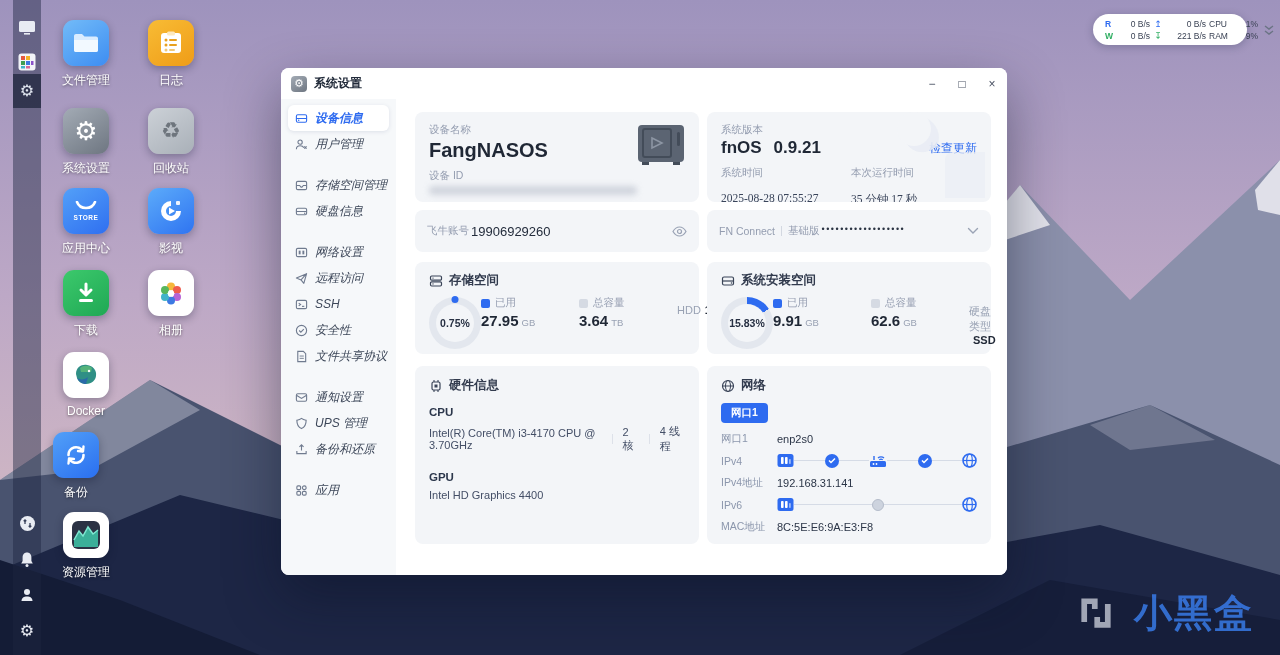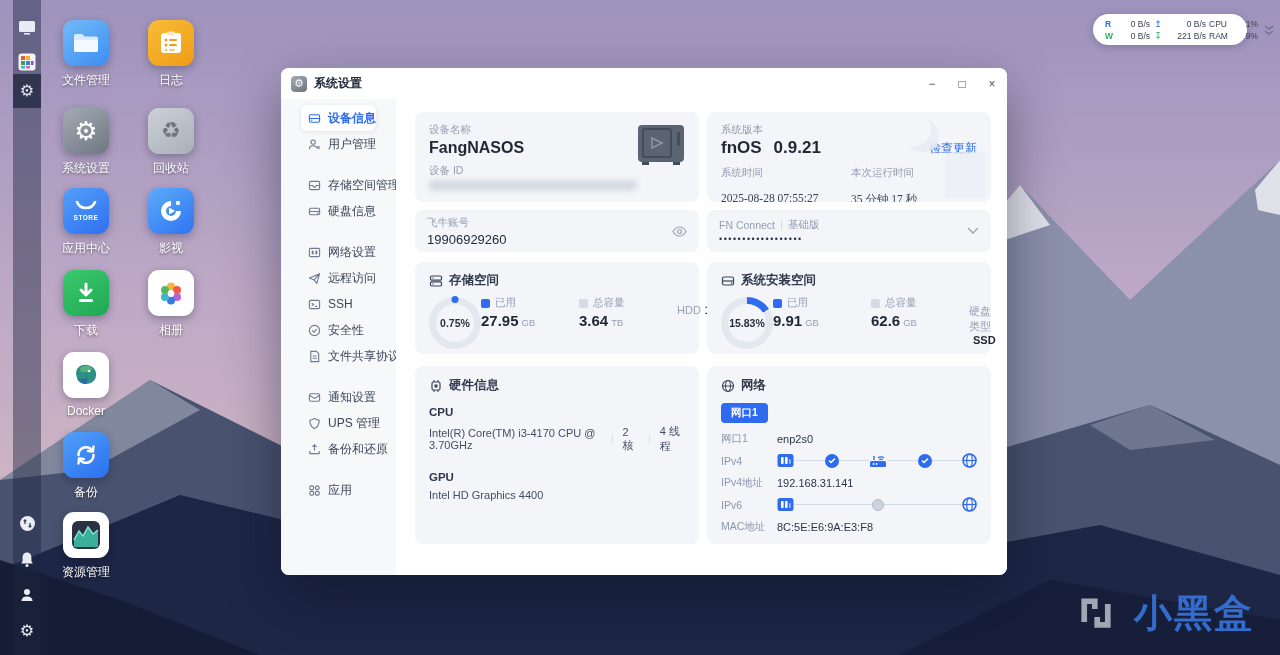--- a/index.html
+++ b/index.html
@@ -52,55 +52,55 @@
   .window { position:absolute; left:281px; top:68px; width:726px; height:507px; z-index:4;
     background:#fff; border-radius:8px; box-shadow:0 22px 55px rgba(8,15,35,.45); overflow:hidden; display:flex; flex-direction:column; }
   .titlebar { height:31px; display:flex; align-items:center; background:#fff; flex:0 0 auto; }
   .tb-icon { width:16px; height:16px; border-radius:4px; background:linear-gradient(145deg,#a3abb5,#6e7681); color:#fff; font-size:11px; display:flex; align-items:center; justify-content:center; margin:0 7px 0 10px; }
   .tb-title { font-size:12px; color:#222b3a; font-weight:bold; }
   .tb-controls { margin-left:auto; display:flex; height:100%; }
   .tb-btn { width:30px; height:100%; display:flex; align-items:center; justify-content:center; font-size:12px; color:#4a5264; cursor:pointer; }
   .win-body { flex:1; display:flex; min-height:0; }
 
   
-  .sidebar { width:115px; background:#f6f8fa; padding:6px 20px; flex:0 0 auto; }
+  .sidebar { width:115px; background:#f6f8fa; padding:6px 7px; flex:0 0 auto;font-style:italic; }
   .side-item { height:26px; display:flex; align-items:center; gap:7px; padding:0 7px; border-radius:6px; font-size:12px; color:#3c4658; cursor:pointer; white-space:nowrap; }
   .side-item .si-ic { color:#707b8f; display:flex; align-items:center; }
   .side-item.active { background:#fff; color:#2e6bf0; box-shadow:0 1px 4px rgba(40,60,110,.12); font-weight:bold; }
   .side-item.active .si-ic { color:#2e6bf0; }
   .gap-before { margin-top:15px; }
 
   
   .content { flex:1; background:#fff; padding:13px 15px 0 19px; overflow:hidden; }
   .row2 { display:flex; gap:8px; }
   .panel { background:#f3f5f8; border-radius:8px; position:relative; }
   .col { width:284px; flex:0 0 auto; }
 
   .lab { font-size:10.5px; color:#949db0; }
-  .val-big { font-size:16px; font-weight:bold; color:#1f2735; }
+  .val-big { font-size:20px; font-weight:bold; color:#1f2735; }
 
   .p-device { height:90px; padding:11px 14px; }
   .blur-bar { margin-top:3px; width:208px; height:9px; border-radius:4px; background:#c7ccd6; filter:blur(3px); opacity:.8; }
   .nas-img { position:absolute; right:13px; top:12px; }
 
   .p-version { height:90px; padding:11px 14px; overflow:hidden; }
   .ver-line { display:flex; align-items:center; margin-top:1px; }
   .ver-name { font-size:17px; font-weight:bold; color:#1f2735; }
   .ver-num { font-size:17px; font-weight:bold; color:#1f2735; margin-left:12px; }
   .check-link { margin-left:auto; font-size:12px; color:#2e6bf0; cursor:pointer; }
   .ver-cols { display:flex; margin-top:8px;font-family:Liberation Serif, serif; }
   .ver-col1 { width:130px; }
   .ver-val { font-size:11.5px; color:#39445a; margin-top:12px; }
   .moon { position:absolute; right:52px; top:4px; width:44px; height:44px; border-radius:50%;
     background:radial-gradient(circle at 62% 40%, #e9edf4 0 48%, transparent 50%); opacity:.9; }
   .moon::after { content:""; position:absolute; left:2px; top:-4px; width:34px; height:34px; border-radius:50%; background:#f3f5f8; }
   .ghost-sq { position:absolute; right:6px; top:40px; width:40px; height:46px; background:#e9edf4; border-radius:8px 0 0 0; opacity:.65; }
 
   .p-slim { height:42px; margin-top:8px; padding:6px 12px; display:flex; align-items:center; }
-  .slim-left { display:flex; flex-direction:column; gap:2px; }
+  .slim-left { display:flex; flex-direction:row; gap:2px; }
   .acct-val { font-size:13px; color:#232c3c; }
   .slim-ic { margin-left:auto; color:#9aa3b5; cursor:pointer; display:flex; }
   .fnc-lab { display:flex; align-items:center; gap:6px; font-size:10.5px; color:#949db0; }
   .fnc-div { width:1px; height:10px; background:#d3d8e1; }
   .fnc-dots { font-size:9px; letter-spacing:1.5px; color:#2b3443; line-height:10px; }
 
   .p-store { height:92px; margin-top:10px; padding:10px 14px; }
   .ph-head { display:flex; align-items:center; gap:6px; font-size:12.5px; font-weight:bold; color:#323b4e; }
   .ph-head .ph-ic { color:#3a4458; display:flex; }
   .store-body { display:flex; margin-top:7px; align-items:flex-start; }
@@ -325,21 +325,21 @@
   <div class="di-tile t-white">
       <svg width="28" height="26" viewBox="0 0 28 26">
         <path d="M4 12 C4 5 10 2 15 3 C21 4 25 8 24 14 C23.5 18 20 22 14 22 C9 22 6 19 5 16 Z" fill="#2f8f85"></path>
         <path d="M8 6 C11 3 17 3 20 6 L19 10 L9 10 Z" fill="#55b37a"></path>
         <path d="M5 16 C8 18 13 18 16 15 L14 22 C10 22 7 19.5 5 16 Z" fill="#2b6aa8"></path>
         <circle cx="17" cy="9" r="1.2" fill="#fff"></circle>
       </svg>
     </div>
   <span class="di-label">Docker</span>
 </div>
-<div class="desk-icon" style="left:46px; top:432px;">
+<div class="desk-icon" style="left:36px; top:432px;">
   <div class="di-tile t-backup">
       <svg width="24" height="24" viewBox="0 0 24 24">
         <path d="M4.5 12 A7.5 7.5 0 0 1 18.5 8" fill="none" stroke="#fff" stroke-width="2.6" stroke-linecap="round"></path>
         <path d="M19.5 3.5 L19 8.5 L14 8" fill="none" stroke="#fff" stroke-width="2.4" stroke-linecap="round" stroke-linejoin="round"></path>
         <path d="M19.5 12 A7.5 7.5 0 0 1 5.5 16" fill="none" stroke="#fff" stroke-width="2.6" stroke-linecap="round"></path>
         <path d="M4.5 20.5 L5 15.5 L10 16" fill="none" stroke="#fff" stroke-width="2.4" stroke-linecap="round" stroke-linejoin="round"></path>
       </svg>
     </div>
   <span class="di-label">备份</span>
 </div>

